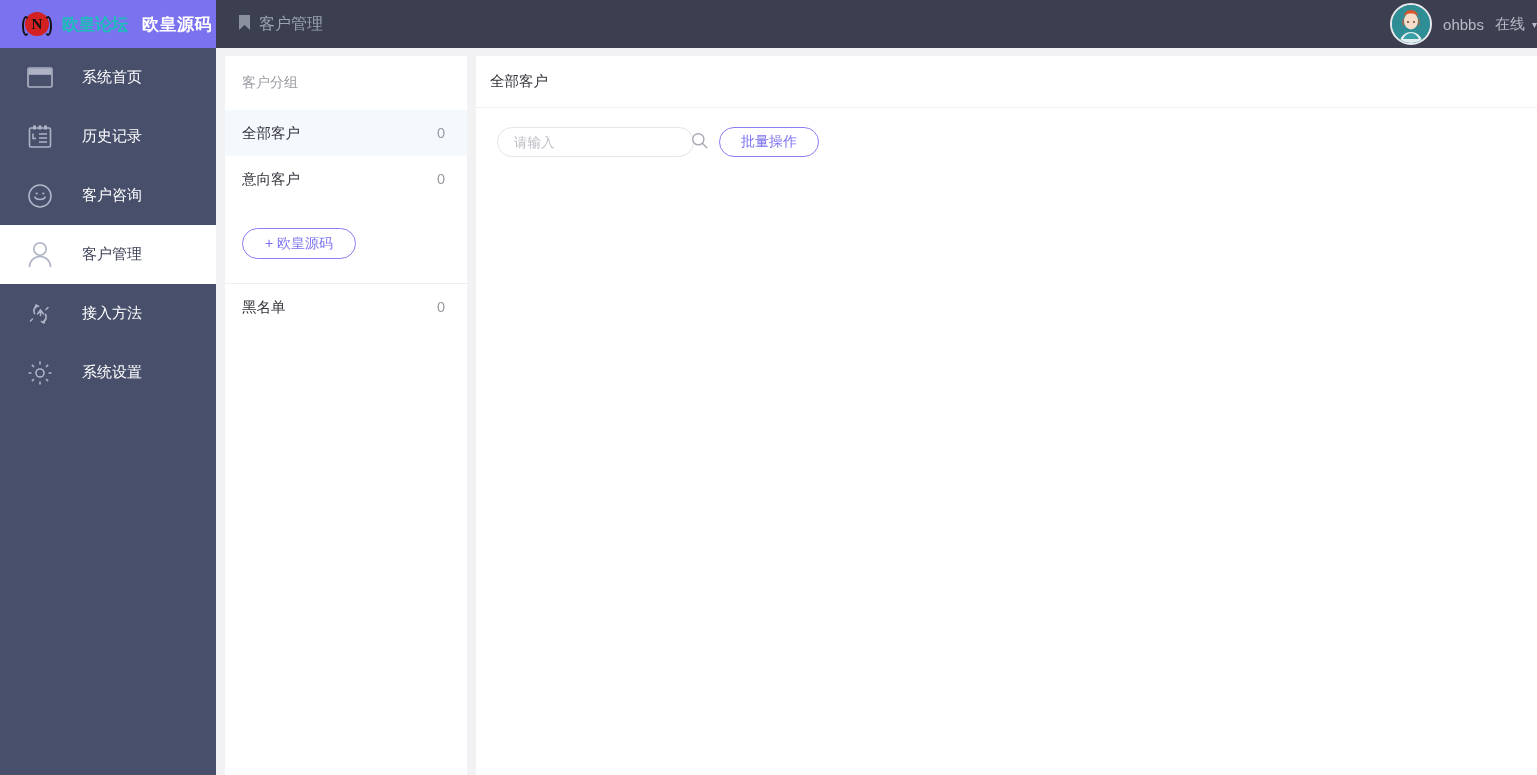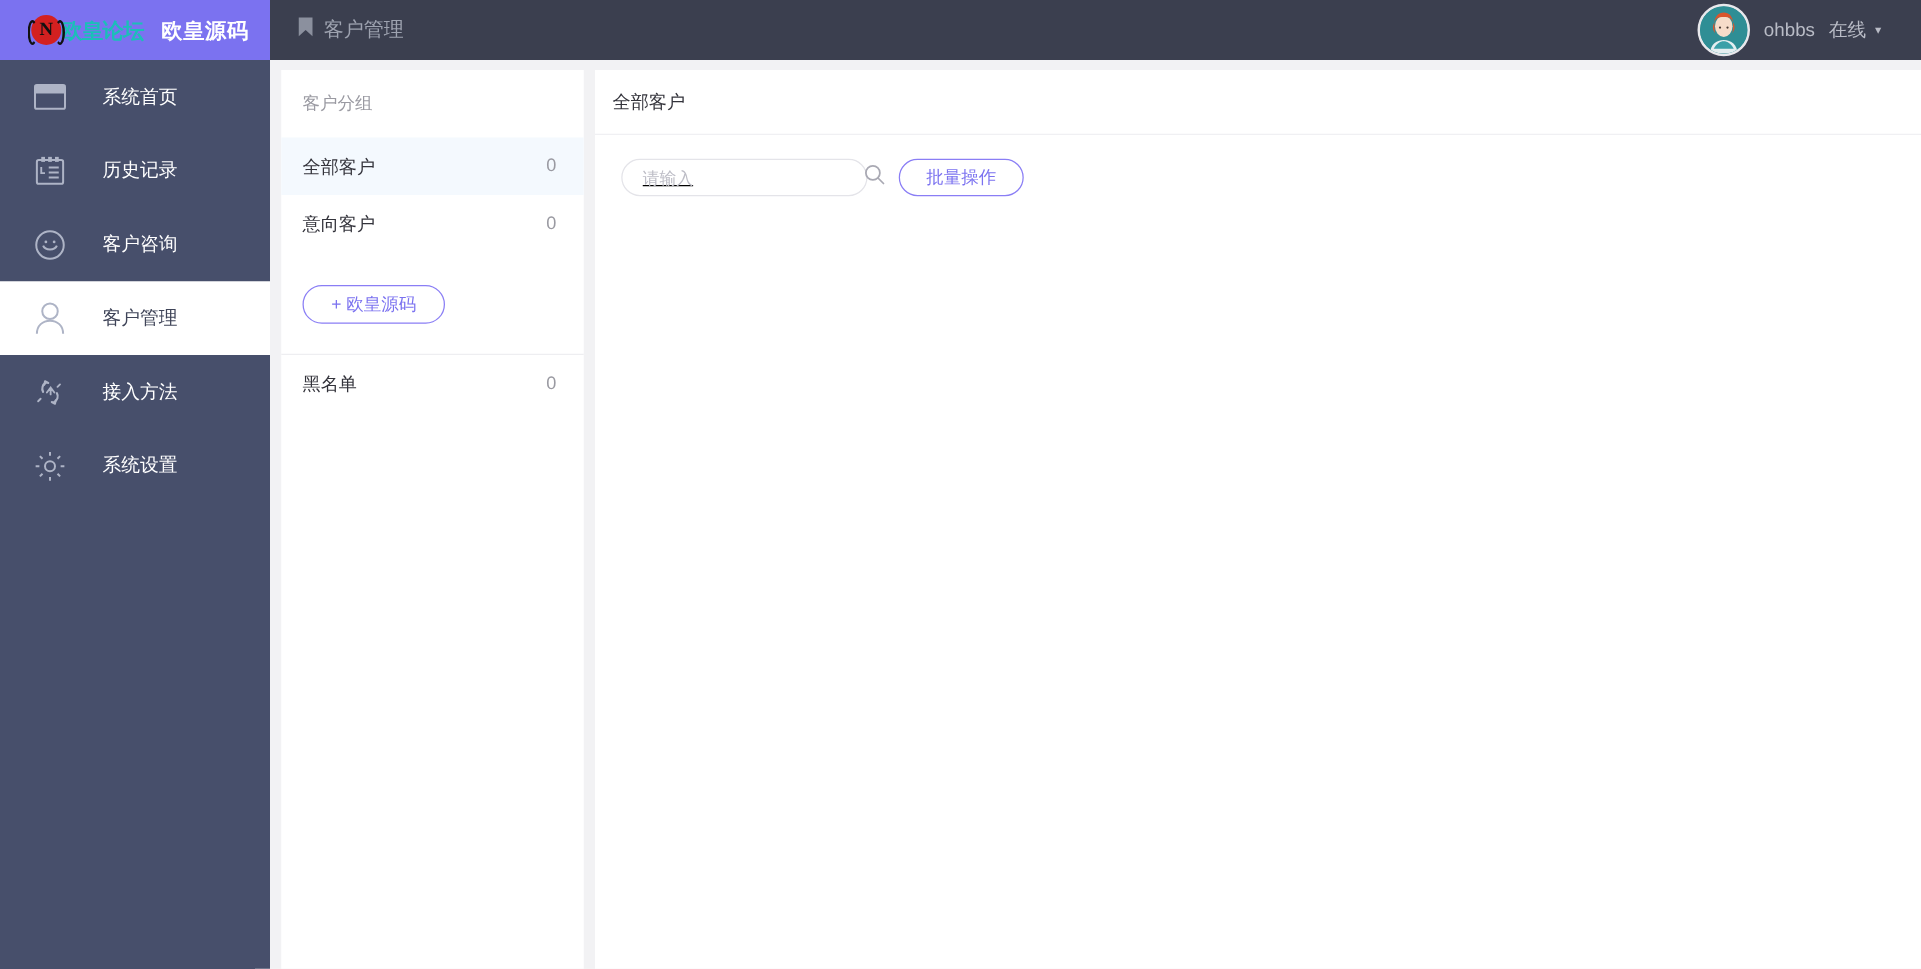--- a/index.html
+++ b/index.html
@@ -36,36 +36,36 @@
   }
   .logo-badge::before, .logo-badge::after {
     content: ""; position: absolute;
     width: 4px; height: 16px; top: 4px;
     border: 2px solid #111; border-radius: 50%;
   }
   .logo-badge::before { left: -3px; border-right-color: transparent; }
   .logo-badge::after  { right: -3px; border-left-color: transparent; }
   .logo-cn {
     color: #1bbfb8; font-size: 17px; font-weight: bold;
-    margin-left: 0; letter-spacing: -0.5px;
+    margin-left: 13px; letter-spacing: -0.5px;
   }
   .logo-main {
     color: #ffffff; font-size: 17px; font-weight: bold;
     margin-left: 14px; letter-spacing: 0.5px;
   }
   .page-head {
     display: flex; align-items: center;
     margin-left: 22px; gap: 8px;
   }
   .bookmark-ico { display: block; }
   .page-head-title { color: #9ea3b0; font-size: 16px; }
 
   .user-area {
     margin-left: auto; display: flex; align-items: center;
-    gap: 11px; padding-right: 32px; text-align: center;
+    gap: 11px;  text-align: center;
   }
   .avatar {
     width: 42px; height: 42px; border-radius: 50%;
     border: 2px solid #e8e8ec; background: #2b8b92;
     overflow: hidden; position: relative; flex: 0 0 42px;
   }
   .user-name { color: #b9bcc6; font-size: 15px; }
   .caret { color: #b9bcc6; font-size: 10px; margin-left: -4px; }
 
   
@@ -123,21 +123,21 @@
   .content-title {
     height: 52px; display: flex; align-items: center;
     padding-left: 14px; color: #33333b; font-size: 14.5px;
     border-bottom: 1px solid #f0f0f3;
   }
   .toolbar { display: flex; align-items: center; padding: 19px 0 0 21px; gap: 25px; }
   .search-box {
     width: 197px; height: 30px;
     border: 1px solid #e4e4e9; border-radius: 16px;
     display: flex; align-items: center;
-    padding: 0 13px 0 16px; background: #fff; text-decoration: underline;
+    padding: 0 13px 0 16px; background: #fff;
   }
   .search-box input {
     border: none; outline: none; flex: 1;
     font-size: 13.5px; color: #444; background: transparent;
     font-family: "Liberation Sans", sans-serif;
   }
   .search-box input::placeholder { color: #bdbdc6; }
   .batch-btn {
     display: inline-flex; align-items: center; justify-content: center;
     height: 30px; padding: 0 21px;

